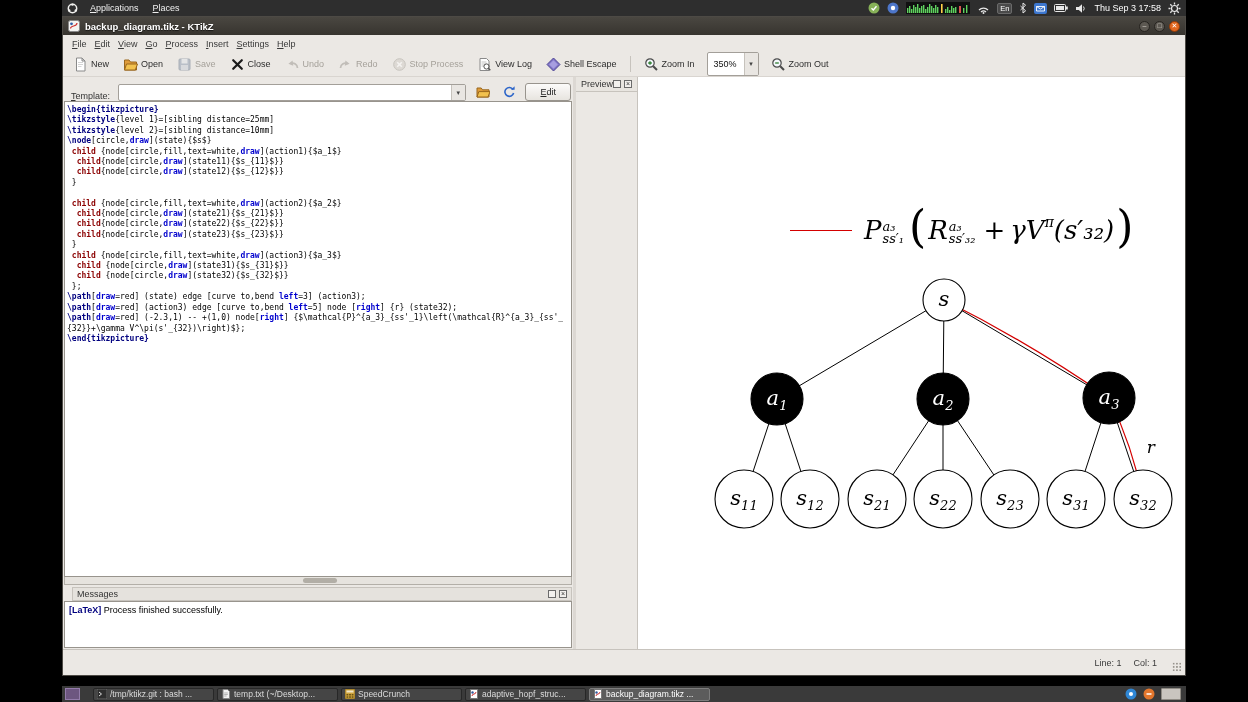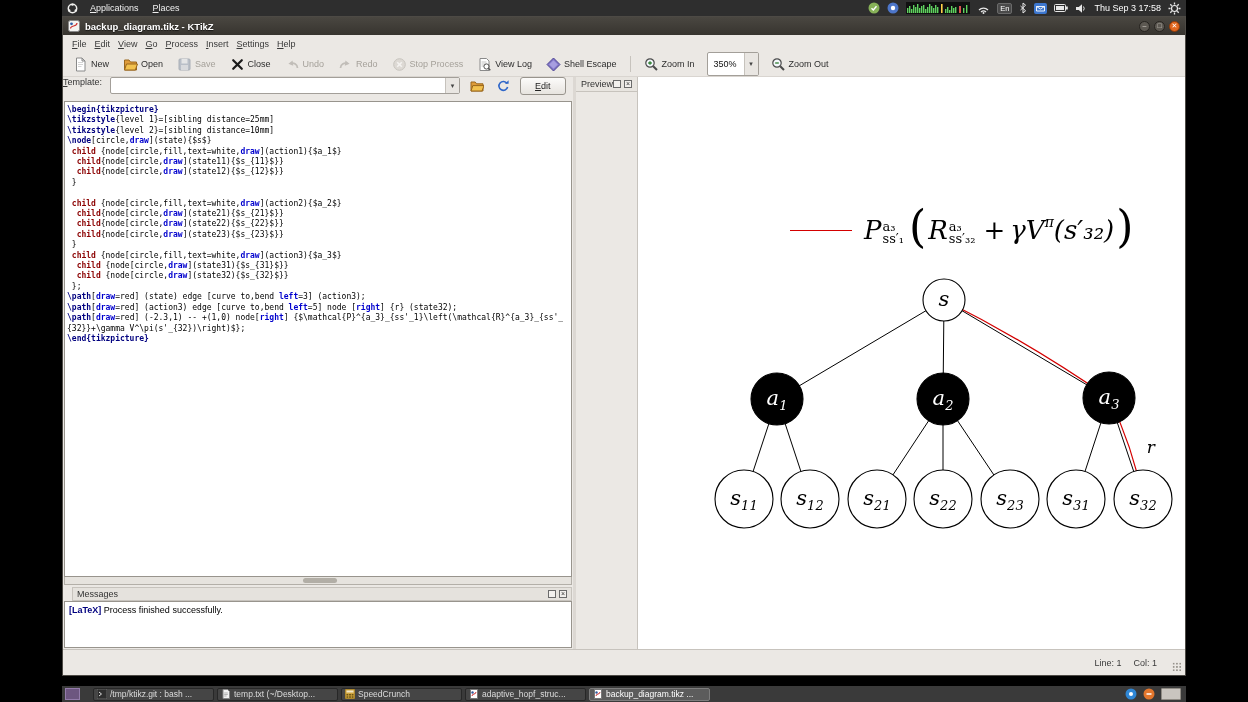--- a/index.html
+++ b/index.html
@@ -33,21 +33,21 @@
 .zoom-combo{display:flex;align-items:center;border:1px solid #a39f99;background:#fff;border-radius:2px;height:24px;margin:0 3px;overflow:hidden}
 .combo-text{padding:0 6px;font-size:9px;min-width:36px;color:#111}
 .combo-arrow{width:14px;align-self:stretch;border-left:1px solid #c6c2bc;background:#e9e6e2;font-size:7px;display:flex;align-items:center;justify-content:center;color:#444}
 
 
 .main{flex:1 1 auto;display:flex;min-height:0}
 .left-col{width:510px;flex:0 0 auto;display:flex;flex-direction:column;min-height:0}
 .splitter{width:3px;background:#dcd8d3}
 .right-col{flex:1;display:flex;flex-direction:row;min-width:0}
 
-.template-row{height:24px;display:flex;align-items:flex-start;gap:8px;padding:0 2px 0 0;font-size:9px;color:#333;flex:0 0 auto}
+.template-row{height:24px;display:flex;align-items:flex-end;gap:8px;padding:0 2px 0 8px;font-size:9px;color:#333;flex:0 0 auto}
 .template-combo{width:350px;height:17px;border:1px solid #a39f99;background:#fff;border-radius:2px;display:flex;align-items:center;overflow:hidden}
 .template-combo .combo-text{flex:1}
 .small-btn{width:18px;height:18px;display:flex;align-items:center;justify-content:center}
 .edit-btn{height:18px;padding:0 14px;border:1px solid #98948d;border-radius:3px;background:linear-gradient(#fcfbfa,#e7e4df);font-size:9px;display:flex;align-items:center;color:#222}
 
 .editor{flex:1;background:#fff;border:1px solid #98948d;margin:0 1px;overflow:hidden;font-family:"DejaVu Sans Mono",monospace;font-size:8px;line-height:10.4px;padding:3px 1px 0 2px;color:#000}
 .code-line{white-space:pre-wrap;word-break:break-all;min-height:10.4px}
 .tok-k{color:#00007f;font-weight:bold}
 .tok-c{color:#8b0000;font-weight:bold}
 .tok-b{color:#0000cd;font-weight:bold}
@@ -69,21 +69,21 @@
 .ncircle.state{fill:#fff;stroke:#000;stroke-width:1.1}
 .ncircle.action{fill:#000;stroke:#000;stroke-width:1.1}
 .nlabel{font-family:"DejaVu Serif",serif;font-style:italic;font-size:21px}
 .nlabel.action{fill:#fff}
 .nlabel.state{fill:#000}
 .rlabel{font-family:"DejaVu Serif",serif;font-style:italic;font-size:17px;fill:#000}
 
 .formula-row{position:absolute;left:152px;top:126px;height:54px;display:flex;align-items:center;font-family:"DejaVu Serif",serif;font-size:26px;color:#000;white-space:nowrap}
 .formula-redline{width:62px;border-top:1.6px solid #d40000;margin-right:12px}
 .mvar{font-style:italic}
-.stack{display:inline-flex;flex-direction:column;align-items:flex-start;font-size:13px;line-height:12px;margin:0 3px 0 1px;transform:translateY(3px)}
+.stack{display:inline-flex;flex-direction:column;align-items:flex-start;font-size:13px;line-height:12px;font-style:italic;margin:0 3px 0 1px;transform:translateY(3px)}
 .bigp{font-size:44px;font-weight:400;line-height:40px;margin:0 2px;transform:translateY(-3px)}
 .plus{margin:0 5px}
 .vsup{font-size:14px;font-style:italic;display:inline-block;transform:translateY(-8px)}
 
 .statusbar{height:26px;background:#ebe8e4;border-top:1px solid #c7c3bd;display:flex;align-items:center;justify-content:flex-end;gap:12px;padding:0 28px 0 6px;font-size:9px;color:#3a3a3a;position:relative;flex:0 0 auto}
 .grip{width:10px;height:10px;position:absolute;right:3px;bottom:3px;background-image:radial-gradient(circle,#97938c 1px,transparent 1.3px);background-size:3.3px 3.3px}
 
 
 .taskbar{position:absolute;left:0;bottom:0;width:1124px;height:16px;background:#3a3a3a;display:flex;align-items:center;gap:3px;padding:0 3px}
 .workspace{width:15px;height:12px;background:#6d5680;border:1px solid #947cab;margin-right:10px;flex:0 0 auto}

